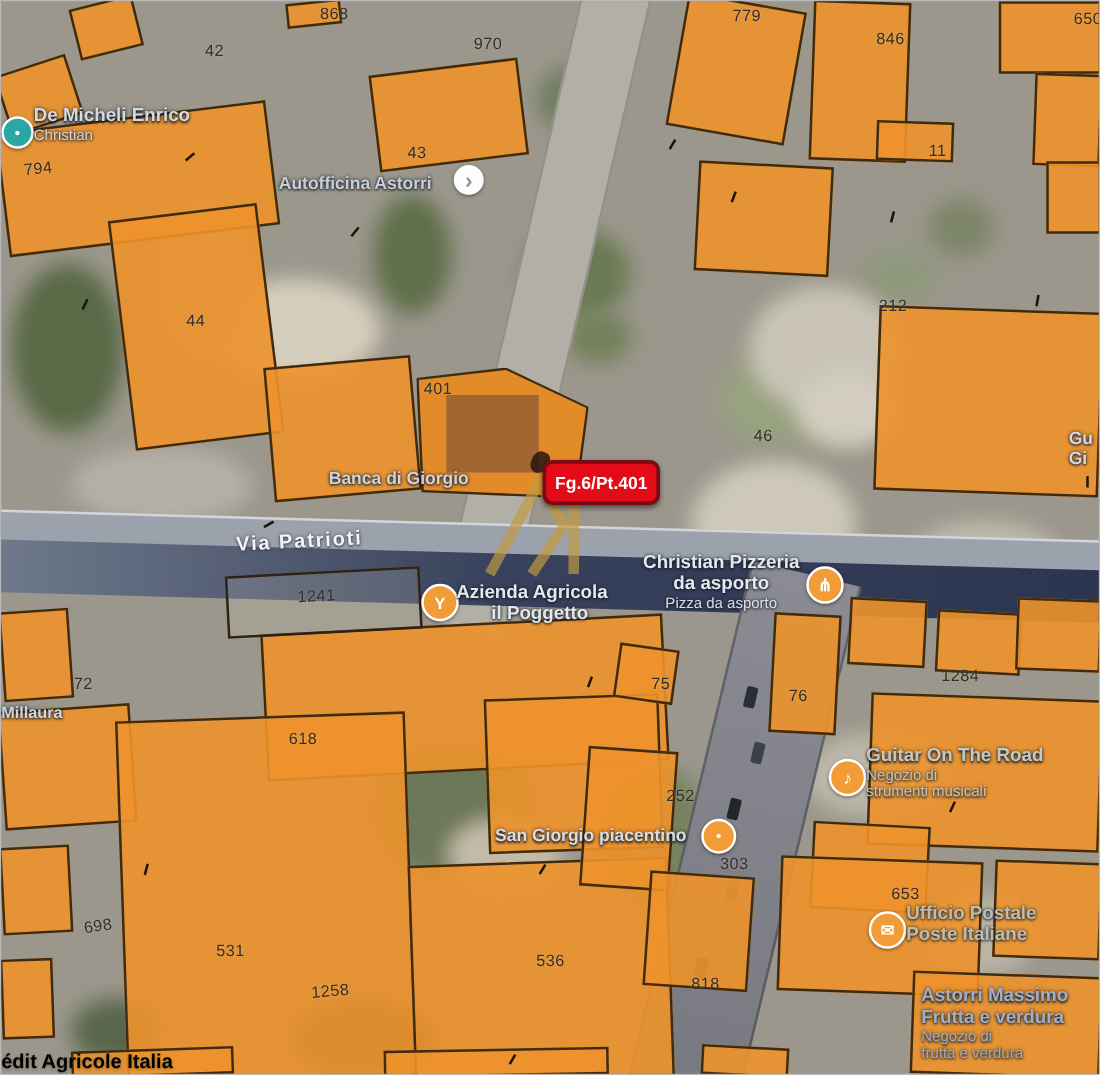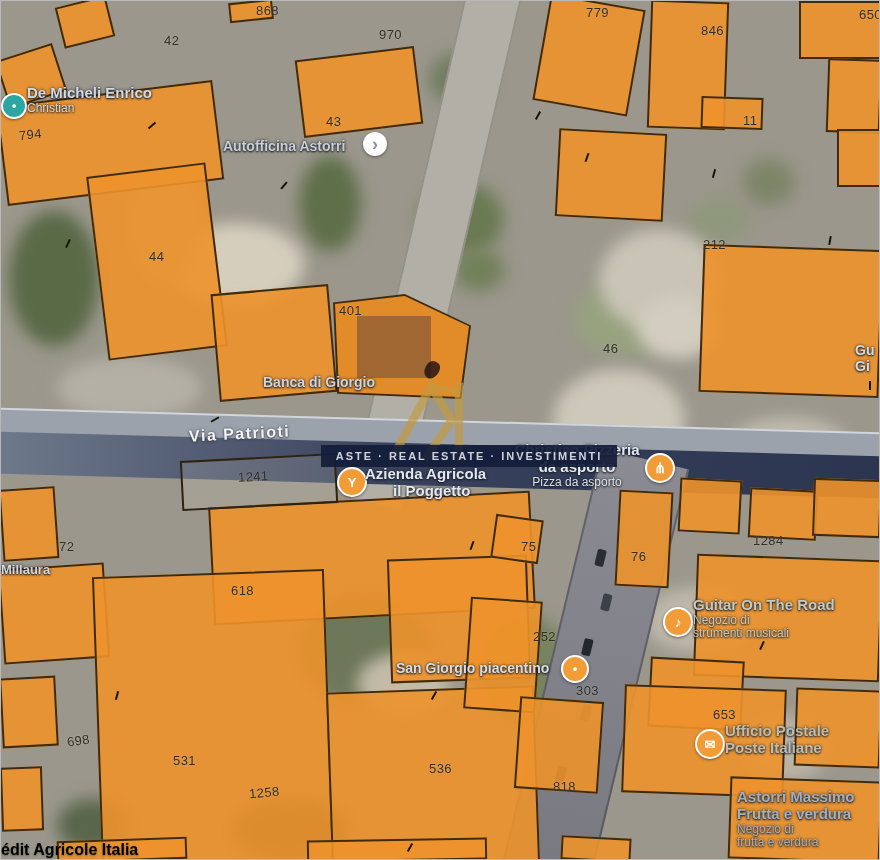--- a/index.html
+++ b/index.html
@@ -245,17 +245,17 @@
     </div>
   </div>
 
   <div id="street">Via Patrioti</div>
 
   <svg id="wm-logo" viewBox="0 0 100 90">
     <path d="M8 86 L50 8 L72 44 L44 86" fill="none" stroke="#C49A3F" stroke-width="9" stroke-linejoin="miter" opacity="0.85"></path>
     <path d="M80 4 L80 86" stroke="#C49A3F" stroke-width="9" opacity="0.85"></path>
     <path d="M50 8 L80 14" stroke="#C49A3F" stroke-width="7" opacity="0.7"></path>
   </svg>
-  <div id="wm-band">ASTE · REAL ESTATE · INVESTIMENTI</div>
 
   <div id="marker-tail"></div>
+  <div id="subject-marker">Fg.6/Pt.401</div>
 
 </div>
 
 </body></html>

